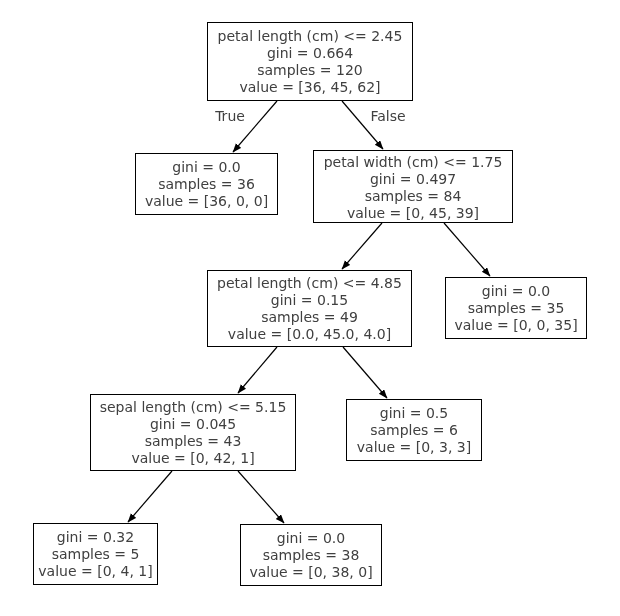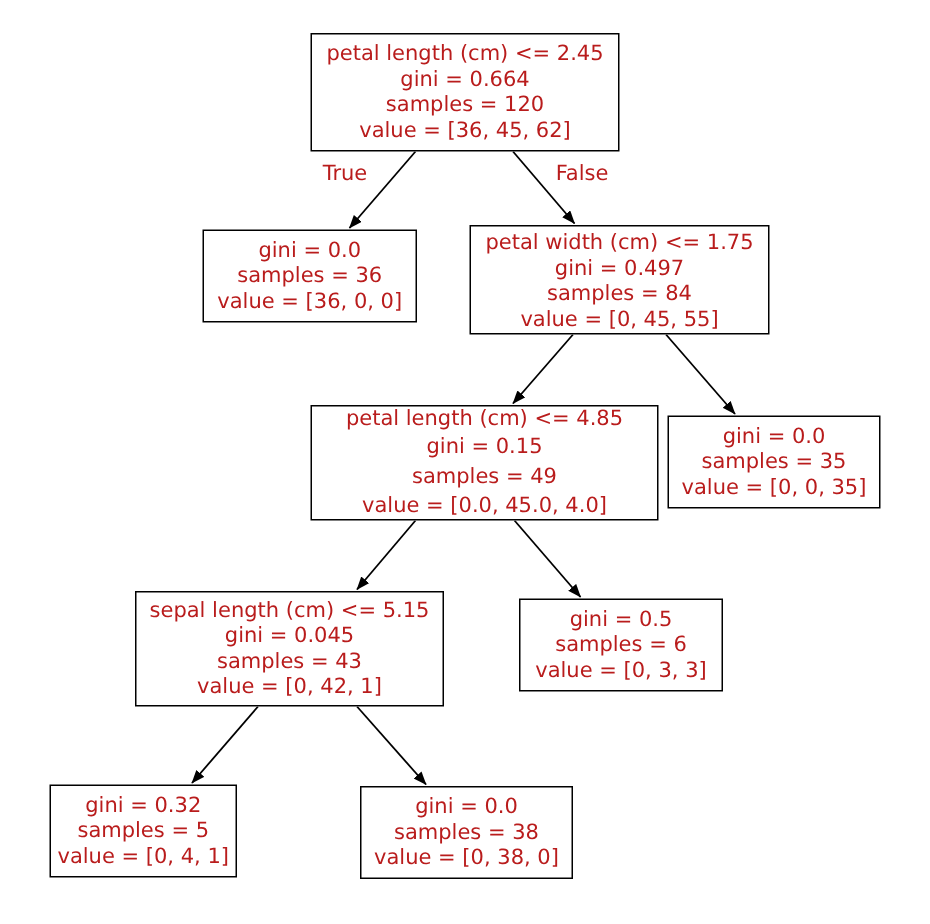--- a/index.html
+++ b/index.html
@@ -2,21 +2,21 @@
 <html><head>
 <meta charset="utf-8">
 <style>
   html, body { margin: 0; padding: 0; background: #ffffff; }
   .figure {
     position: relative;
     width: 620px;
     height: 616px;
     background: #ffffff;
     font-family: "DejaVu Sans", sans-serif;
-    color: #b91c1c;
+    color: #404040;
     overflow: hidden;
   }
   .edges {
     position: absolute;
     left: 0; top: 0;
     width: 620px; height: 616px;
   }
   .edges line {
     stroke: #000000;
     stroke-width: 1.2;
@@ -78,24 +78,24 @@
   <div class="node" style="left:135px; top:153px; width:143px; height:62px;">
     <div>gini = 0.0</div>
     <div>samples = 36</div>
     <div>value = [36, 0, 0]</div>
   </div>
 
   <div class="node" style="left:313px; top:150px; width:200px; height:73px;justify-content:flex-end;">
     <div>petal width (cm) &lt;= 1.75</div>
     <div>gini = 0.497</div>
     <div>samples = 84</div>
-    <div>value = [0, 45, 55]</div>
+    <div>value = [0, 45, 39]</div>
   </div>
 
-  <div class="node" style="left:207px; top:270px; width:232px; height:77px;justify-content:space-between;">
+  <div class="node" style="left:207px; top:270px; width:205px; height:77px;">
     <div>petal length (cm) &lt;= 4.85</div>
     <div>gini = 0.15</div>
     <div>samples = 49</div>
     <div>value = [0.0, 45.0, 4.0]</div>
   </div>
 
   <div class="node" style="left:445px; top:277px; width:142px; height:62px;">
     <div>gini = 0.0</div>
     <div>samples = 35</div>
     <div>value = [0, 0, 35]</div>

